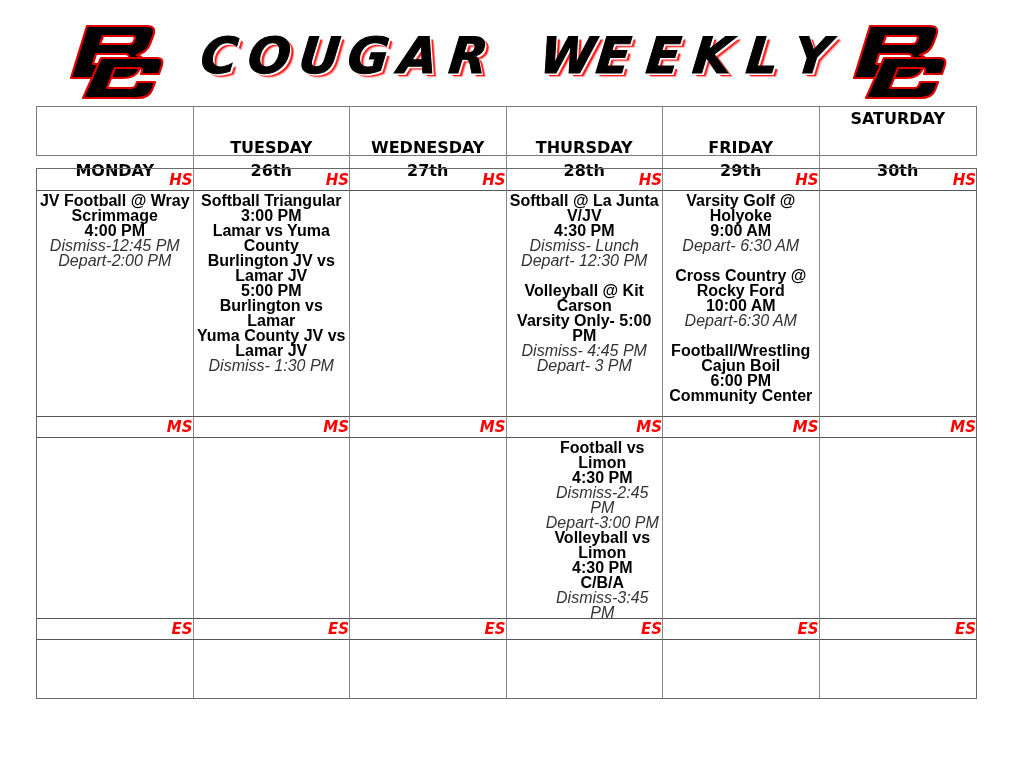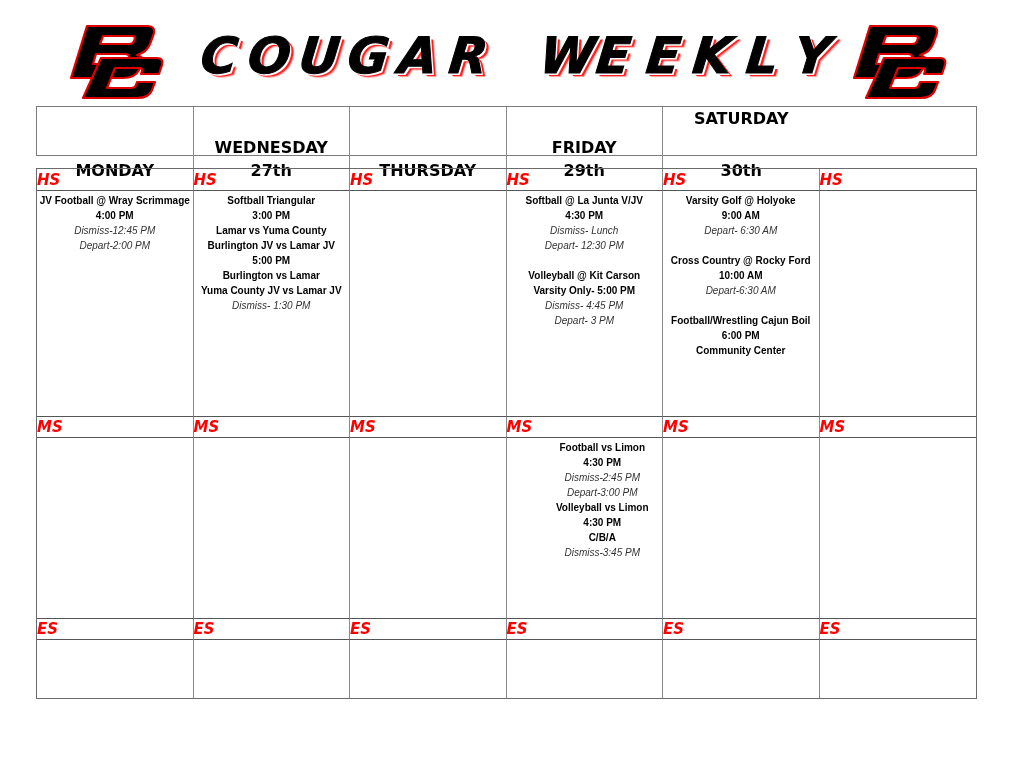--- a/index.html
+++ b/index.html
@@ -36,33 +36,33 @@
 
   
   .grid {
     position: absolute; left: 36px; top: 168px; width: 941px;
     border: 1px solid #6a6a6a; box-sizing: border-box;
     display: grid; grid-template-columns: repeat(6, 1fr);
   }
   .cell { border-right: 1px solid #8a8a8a; box-sizing: border-box; }
   .cell:nth-child(6n) { border-right: none; }
   .label-cell {
-    height: 22px; display: flex; align-items: center; justify-content: flex-start;
+    height: 22px; display: flex; align-items: center; justify-content: flex-end;
     border-bottom: 1px solid #555;
   }
   .label-row-ms, .label-row-es { border-top: 1px solid #555; }
   .level-label {
     font-family: "DejaVu Sans", sans-serif; font-weight: bold; font-style: italic;
     font-size: 15px; color: #ff0000;
   }
   .body-hs { height: 225px; }
   .body-ms { height: 180px; padding-left: 36px; }
   .body-es { height: 58px; }
 
-  .entries { padding-top: 2px; text-align: center; font-family: "Liberation Sans", sans-serif; font-size: 10px; line-height: 15px; color: #000; }
+  .entries { padding-top: 2px; text-align: center; font-family: "Liberation Sans", sans-serif; font-size: 16px; line-height: 15px; color: #000; }
   .line.b { font-weight: bold; }
   .line.i { font-style: italic; color: #333; }
   .line.gap { height: 15px; }
 </style>
 </head>
 <body>
 
 <div class="header">
   <svg class="logo left" viewBox="0 0 100 78">
     <g stroke="#e00000" stroke-width="2.2" fill="#000" stroke-linejoin="round">
@@ -96,25 +96,30 @@
       <path d="M36 36 H92 Q100 36 96 46 L94 52 H76 L77 49 Q78 46 74 46 H50 L42 66 H66 Q70 66 71 63 L72 60 H90 L87 68 Q84 76 72 76 H18 Z"></path>
     </g>
   </svg>
 </div>
 
 <div class="days">
   <div class="day">
     <div class="day-name">MONDAY</div>
   </div>
   <div class="day">
+    <div class="day-name">TUESDAY</div>
+    <div class="day-date">26th</div>
+  </div>
+  <div class="day">
     <div class="day-name">WEDNESDAY</div>
     <div class="day-date">27th</div>
   </div>
   <div class="day">
     <div class="day-name">THURSDAY</div>
+    <div class="day-date">28th</div>
   </div>
   <div class="day">
     <div class="day-name">FRIDAY</div>
     <div class="day-date">29th</div>
   </div>
   <div class="day">
     <div class="day-name">SATURDAY</div>
     <div class="day-date">30th</div>
   </div>
 </div>

